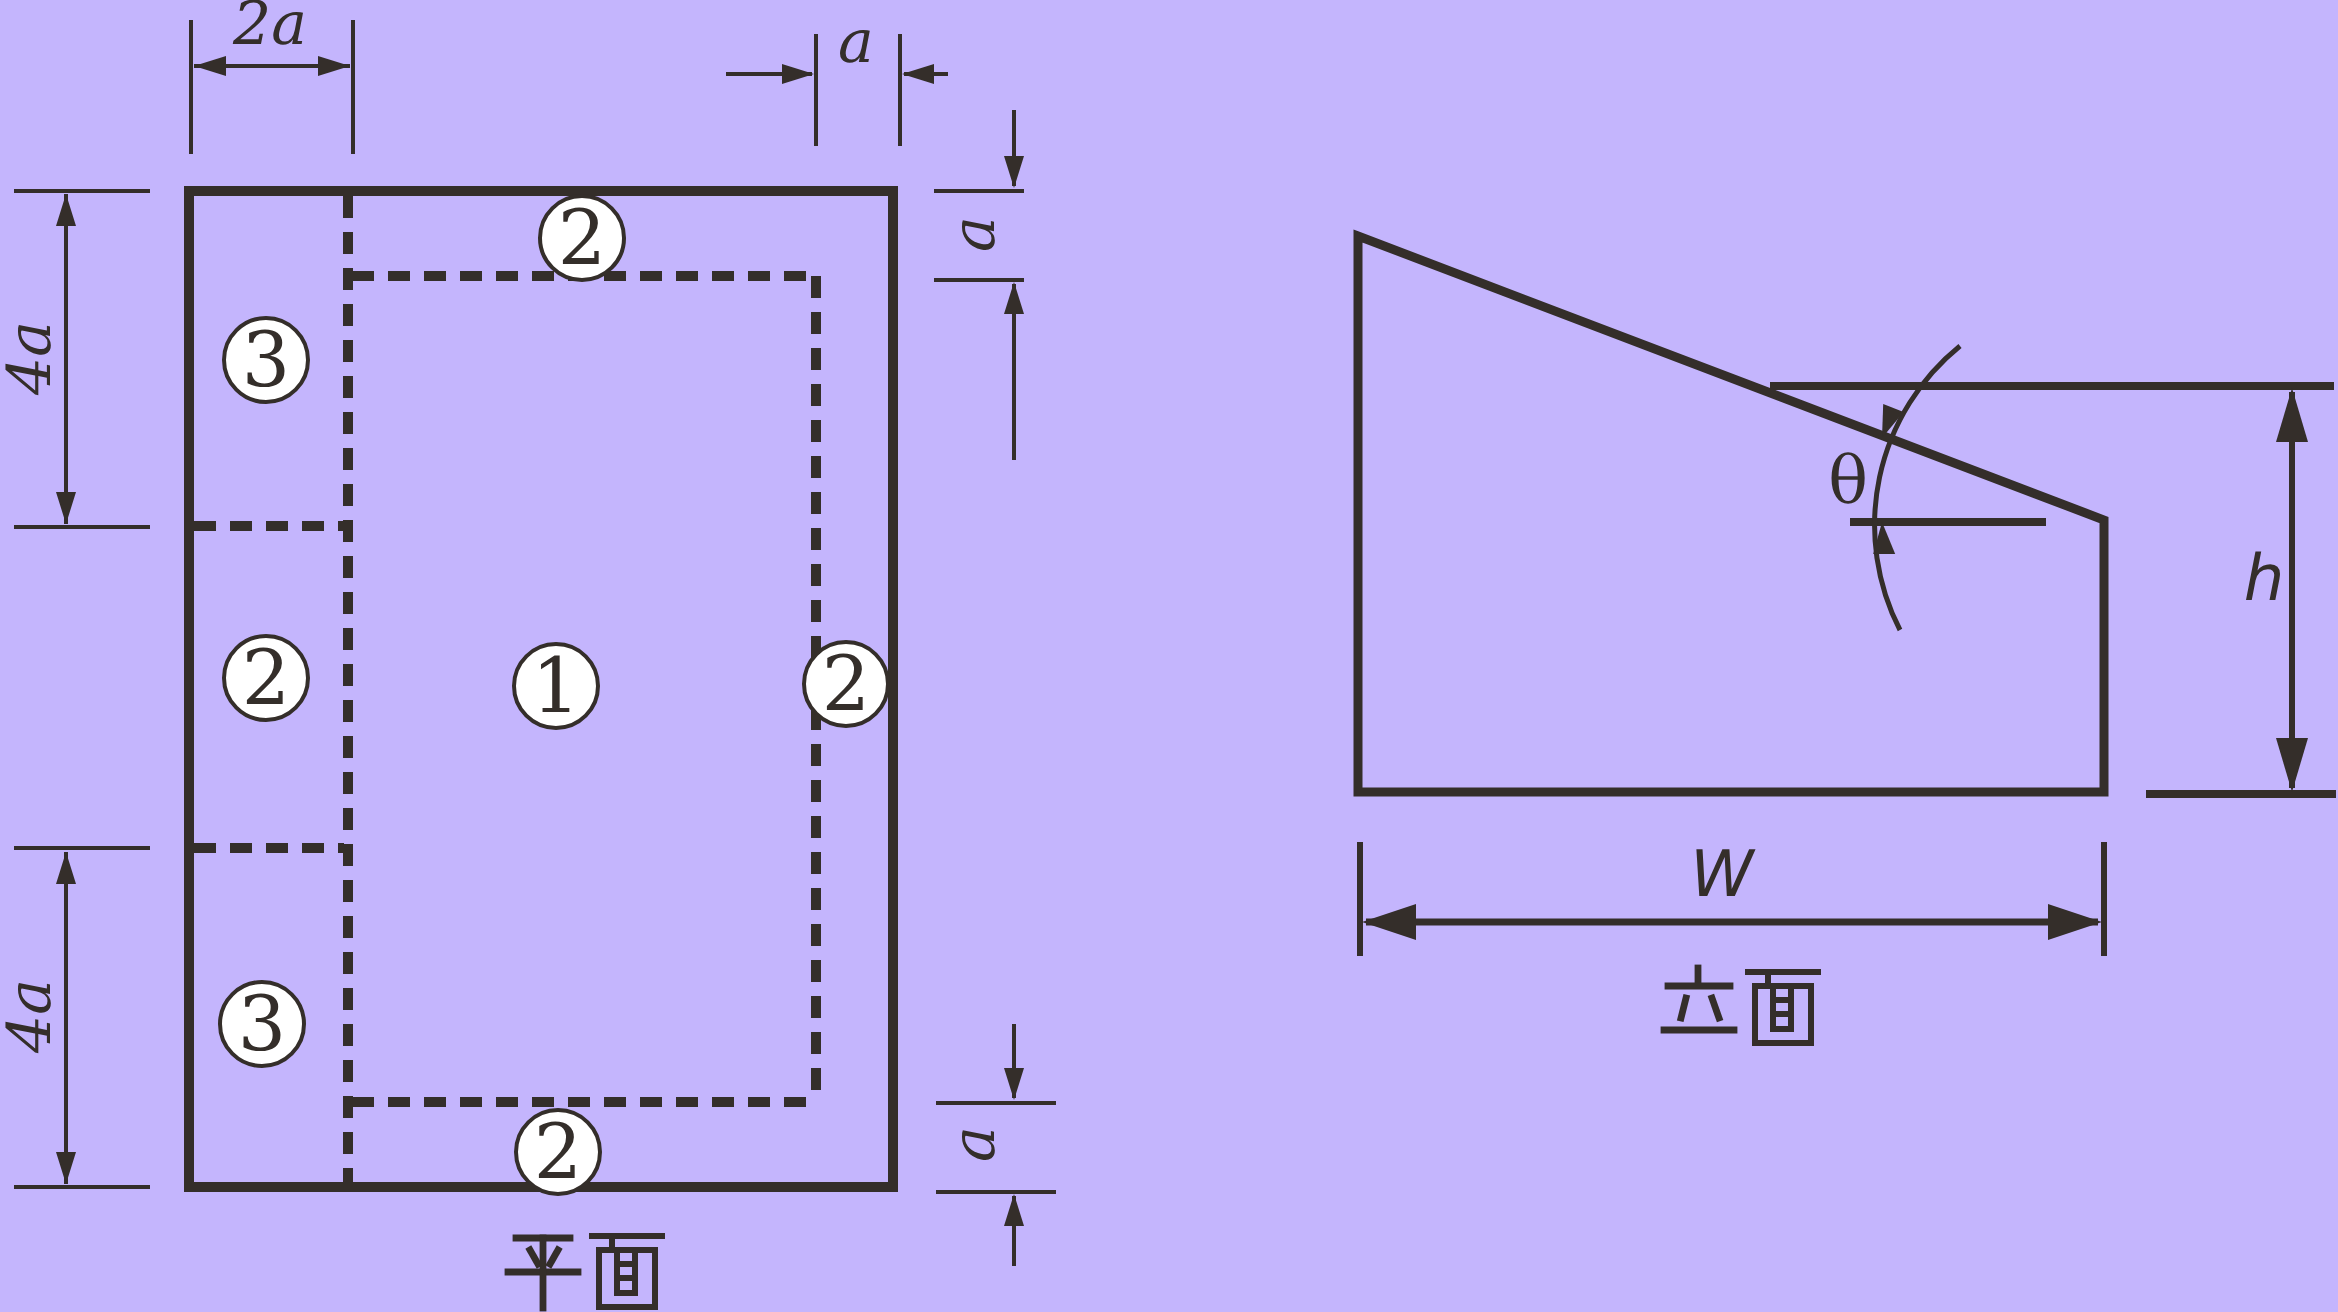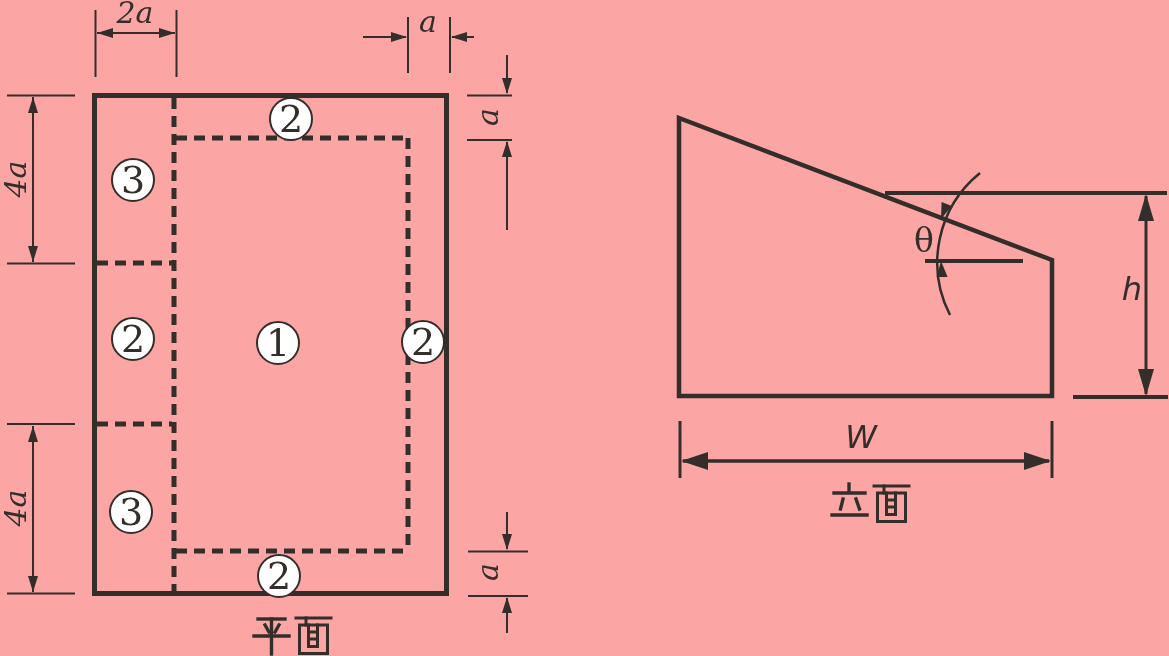--- a/index.html
+++ b/index.html
@@ -1,19 +1,19 @@
 <!DOCTYPE html>
 <html><head>
 <meta charset="utf-8">
 <style>
   html,body{margin:0;padding:0;background:#ffffff;}
   .canvas{
     position:relative;
     width:1169px;height:656px;
-    background:#fca5a5;
+    background:#c4b5fd;
     font-family:"DejaVu Serif", serif;
     overflow:hidden;
   }
   .canvas svg{position:absolute;left:0;top:0;}
   .lbl{
     position:absolute;
     color:#342e2a;
     white-space:nowrap;
     transform:translate(-50%,-50%);
     line-height:1;

